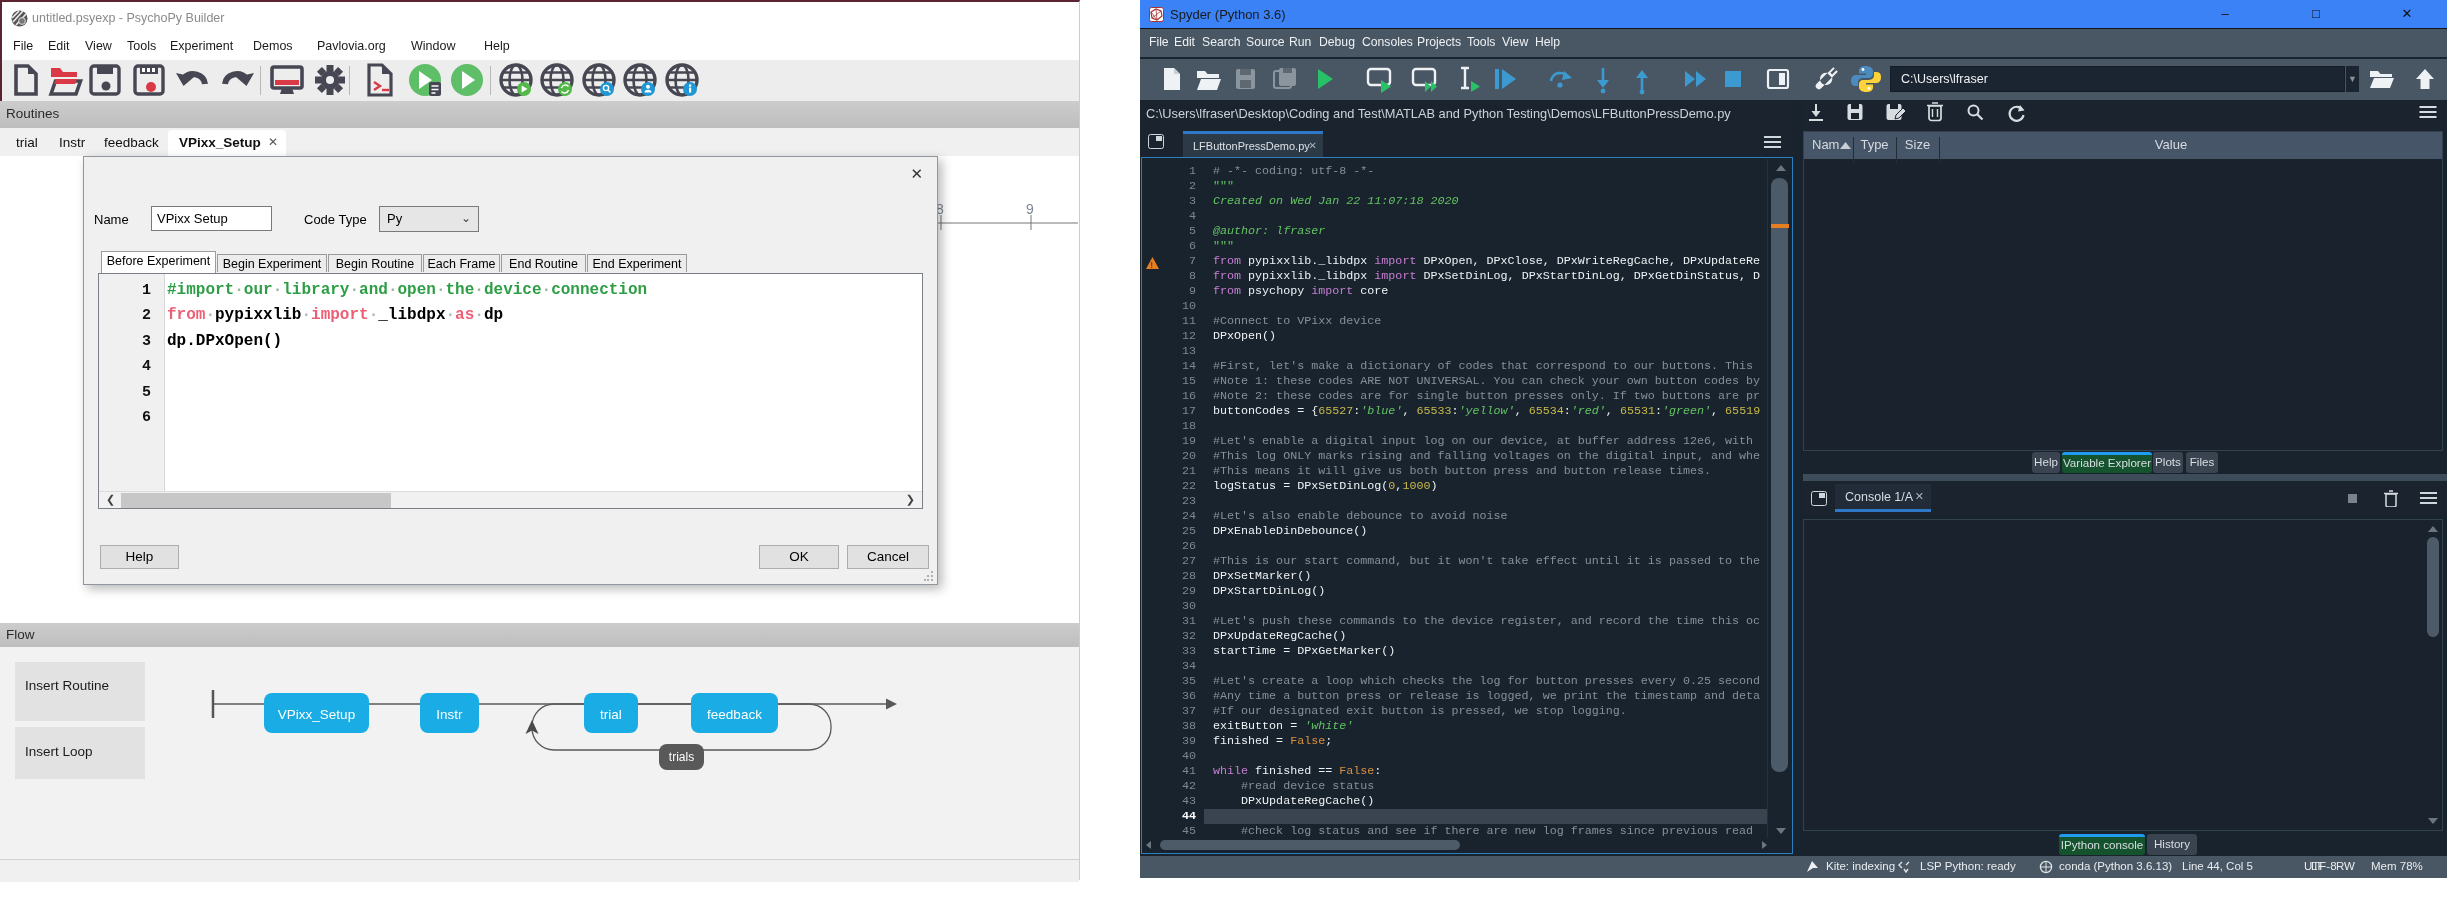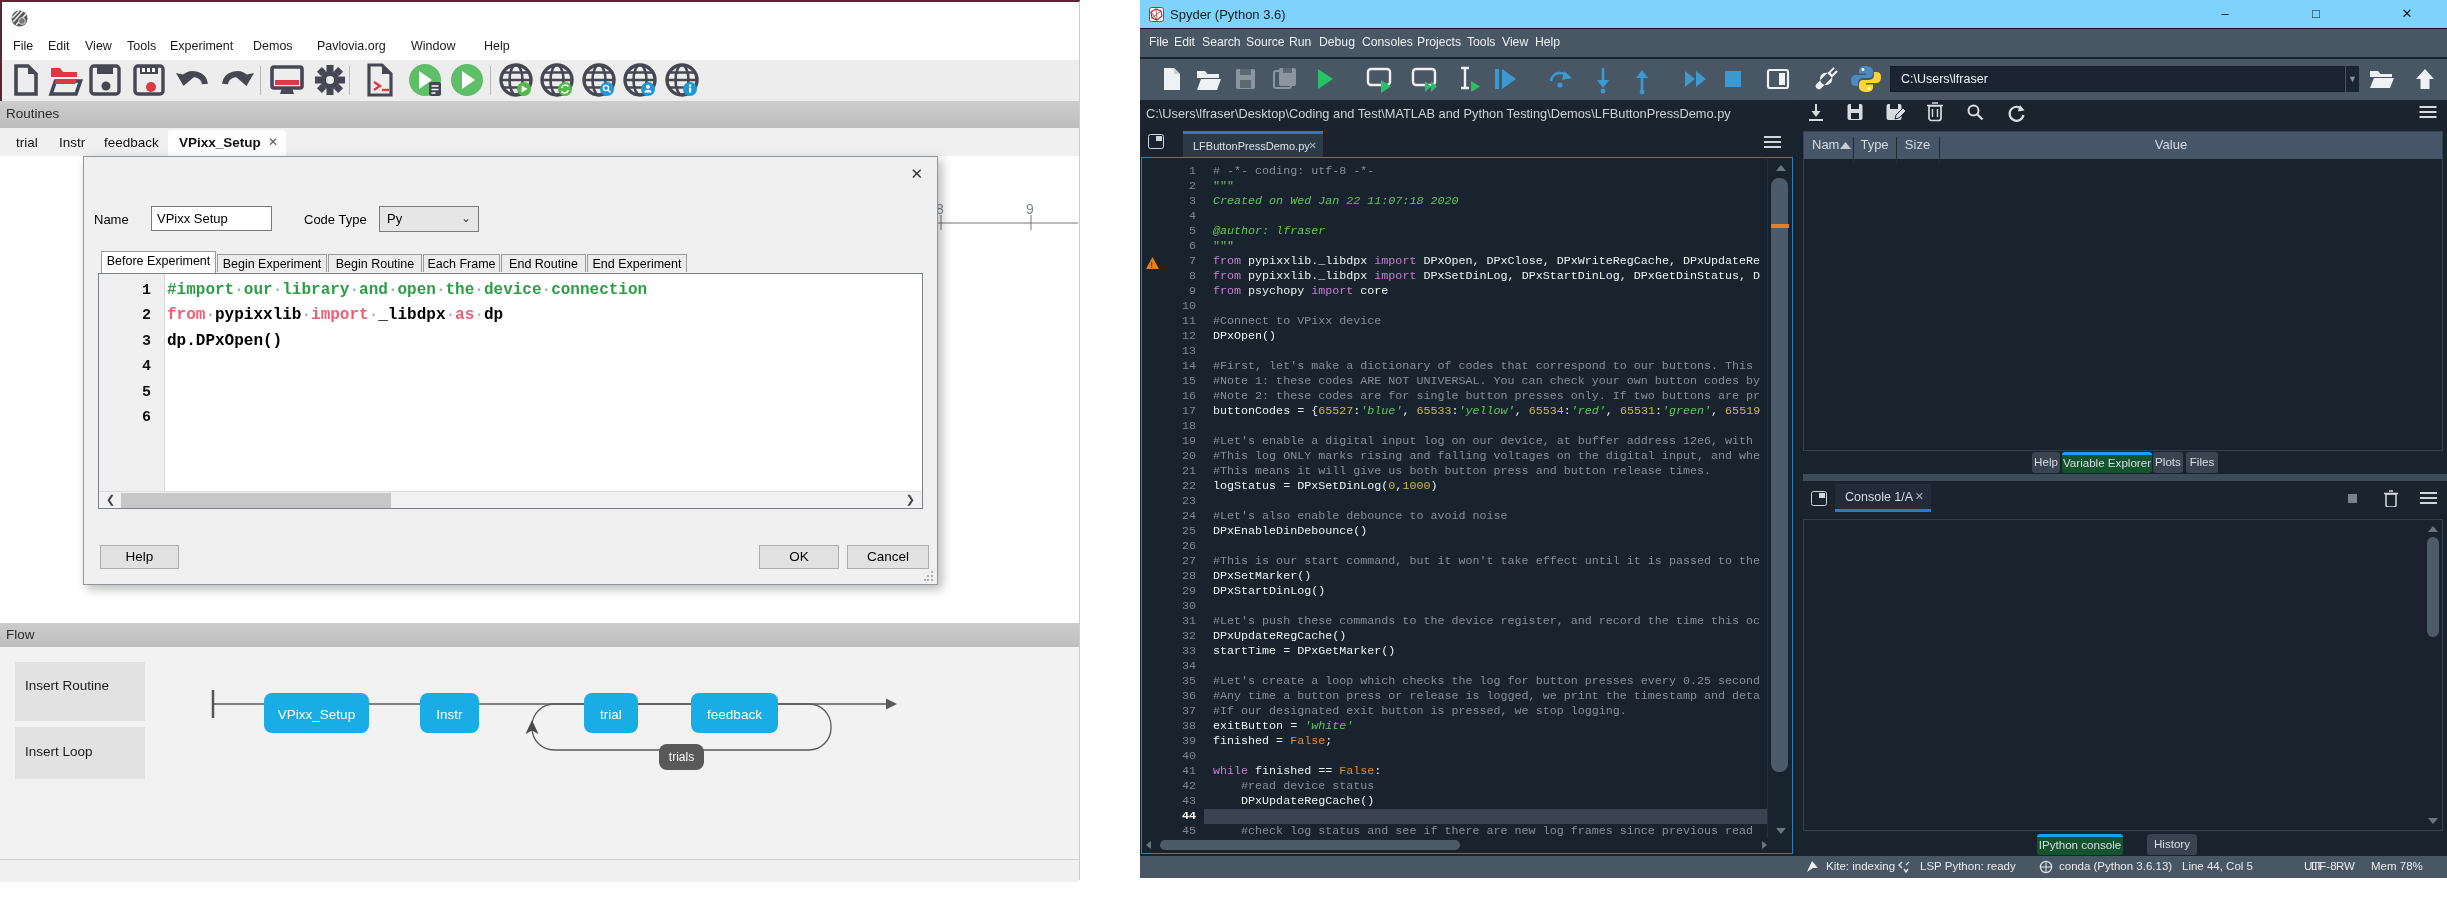--- a/index.html
+++ b/index.html
@@ -56,21 +56,21 @@
 .codebox pre.code{position:absolute;left:68px;top:4px;font-family:"Liberation Mono",monospace;font-size:16px;
  line-height:25.4px;color:#000;font-weight:bold}
 .hsb{position:absolute;left:0;bottom:0;width:100%;height:17px;background:#f1f1f1;border-top:1px solid #dcdcdc}
 .hsb .th{position:absolute;left:22px;top:1px;width:270px;height:15px;background:#c7c7c7}
 .hsb .ar{position:absolute;top:1px;font-size:11px;color:#444}
 .dbtn{position:absolute;height:24px;background:#e1e1e1;border:1px solid #adadad;font-size:13.5px;color:#000;
  text-align:center}
 .dbtn span{display:block;margin-top:3px}
 
 #spy{position:absolute;left:1140px;top:0;width:1307px;height:878px;background:#19232d;color:#e4e8eb}
-.stitle{position:absolute;left:0;top:0;width:100%;height:29px;background:#7dd3fc;font-size:13px;color:#1a1a1a;border-bottom:1px solid #10161c}
+.stitle{position:absolute;left:0;top:0;width:100%;height:29px;background:#3b82f6;font-size:13px;color:#1a1a1a;border-bottom:1px solid #10161c}
 .stitle .txt{position:absolute;left:30px;top:7px}
 .wbtn{position:absolute;top:0;width:46px;height:29px;color:#111;font-size:13px;text-align:center;line-height:28px}
 .smenu{position:absolute;left:0;top:29px;width:100%;height:28px;background:#495663;font-size:12.2px;color:#eef1f4}
 .smenu span{position:absolute;top:6px}
 .stool{position:absolute;left:0;top:59px;width:100%;height:41px;background:#495663}
 .stool:before{content:"";position:absolute;left:0;top:-2px;width:100%;height:2px;background:#1a242e}
 .spath{position:absolute;left:750px;top:7px;width:455px;height:26px;background:#1b2531;border:1px solid #141d27;
  color:#f0f3f5;font-size:12.5px}
 .spath span{position:absolute;left:10px;top:5px}
 .spathdd{position:absolute;left:1206px;top:7px;width:13px;height:26px;background:#1b2531;color:#8a949e;
@@ -112,20 +112,23 @@
 .ctab span{position:absolute;left:10px;top:6px}
 .ctab i{position:absolute;right:7px;top:6px;font-style:normal;color:#aab2ba;font-size:11px}
 .cbox{position:absolute;left:663px;top:519px;width:640px;height:312px;background:#1a232d;border:1px solid #32414b}
 .cvsb{position:absolute;right:1px;top:1px;width:16px;height:308px;background:#1a232d}
 .cvsb .th{position:absolute;left:2px;top:16px;width:12px;height:100px;background:#4d5b68;border-radius:6px}
 .sstatus{position:absolute;left:0;top:856px;width:100%;height:22px;background:#495663;font-size:11.5px;color:#e8ecef}
 .sstatus span{position:absolute;top:4px}
 </style></head>
 <body>
 <div id="psy">
+  <div class="ptitle">
+      <span>untitled.psyexp - PsychoPy Builder</span>
+    </div>
   <svg class="abs" style="left:11px;top:8px" width="17" height="17" viewBox="0 0 17 17">
     <circle cx="8.5" cy="8.5" r="8" fill="#555"></circle>
     <path d="M2 12 L12 1 M5 15 L15 4 M1 8 L8 1" stroke="#eee" stroke-width="1.6" fill="none"></path>
     <circle cx="11" cy="11" r="3.4" fill="#777" stroke="#ddd"></circle>
   </svg>
   <div class="pmenu">
     <span style="left:13px">File</span>
       <span style="left:48px">Edit</span>
       <span style="left:85px">View</span>
     <span style="left:127px">Tools</span>
@@ -691,21 +694,21 @@
     </svg>
   </div>
   <div class="cbox">
     <div class="cvsb">
       <div style="position:absolute;left:3px;top:5px;width:0;height:0;border-left:5px solid transparent;border-right:5px solid transparent;border-bottom:6px solid #6a7681"></div>
       <div class="th"></div>
       <div style="position:absolute;left:3px;bottom:5px;width:0;height:0;border-left:5px solid transparent;border-right:5px solid transparent;border-top:6px solid #6a7681"></div>
     </div>
   </div>
   <div class="dtabs">
-    <div class="dtab2 sel" style="left:897px;top:834px;width:86px">
+    <div class="dtab2 sel" style="left:919px;top:834px;width:86px">
         <span>IPython console</span>
       </div>
     <div class="dtab2" style="left:1007px;top:834px;width:50px">
         <span>History</span>
       </div>
   </div>
   <div class="sstatus">
     <svg class="abs" style="left:666px;top:4px" width="13" height="13" viewBox="0 0 13 13">
         <path d="M1 12 L6 1 L12 8 L7 8 Z" fill="#eef1f4"></path>
       </svg>

